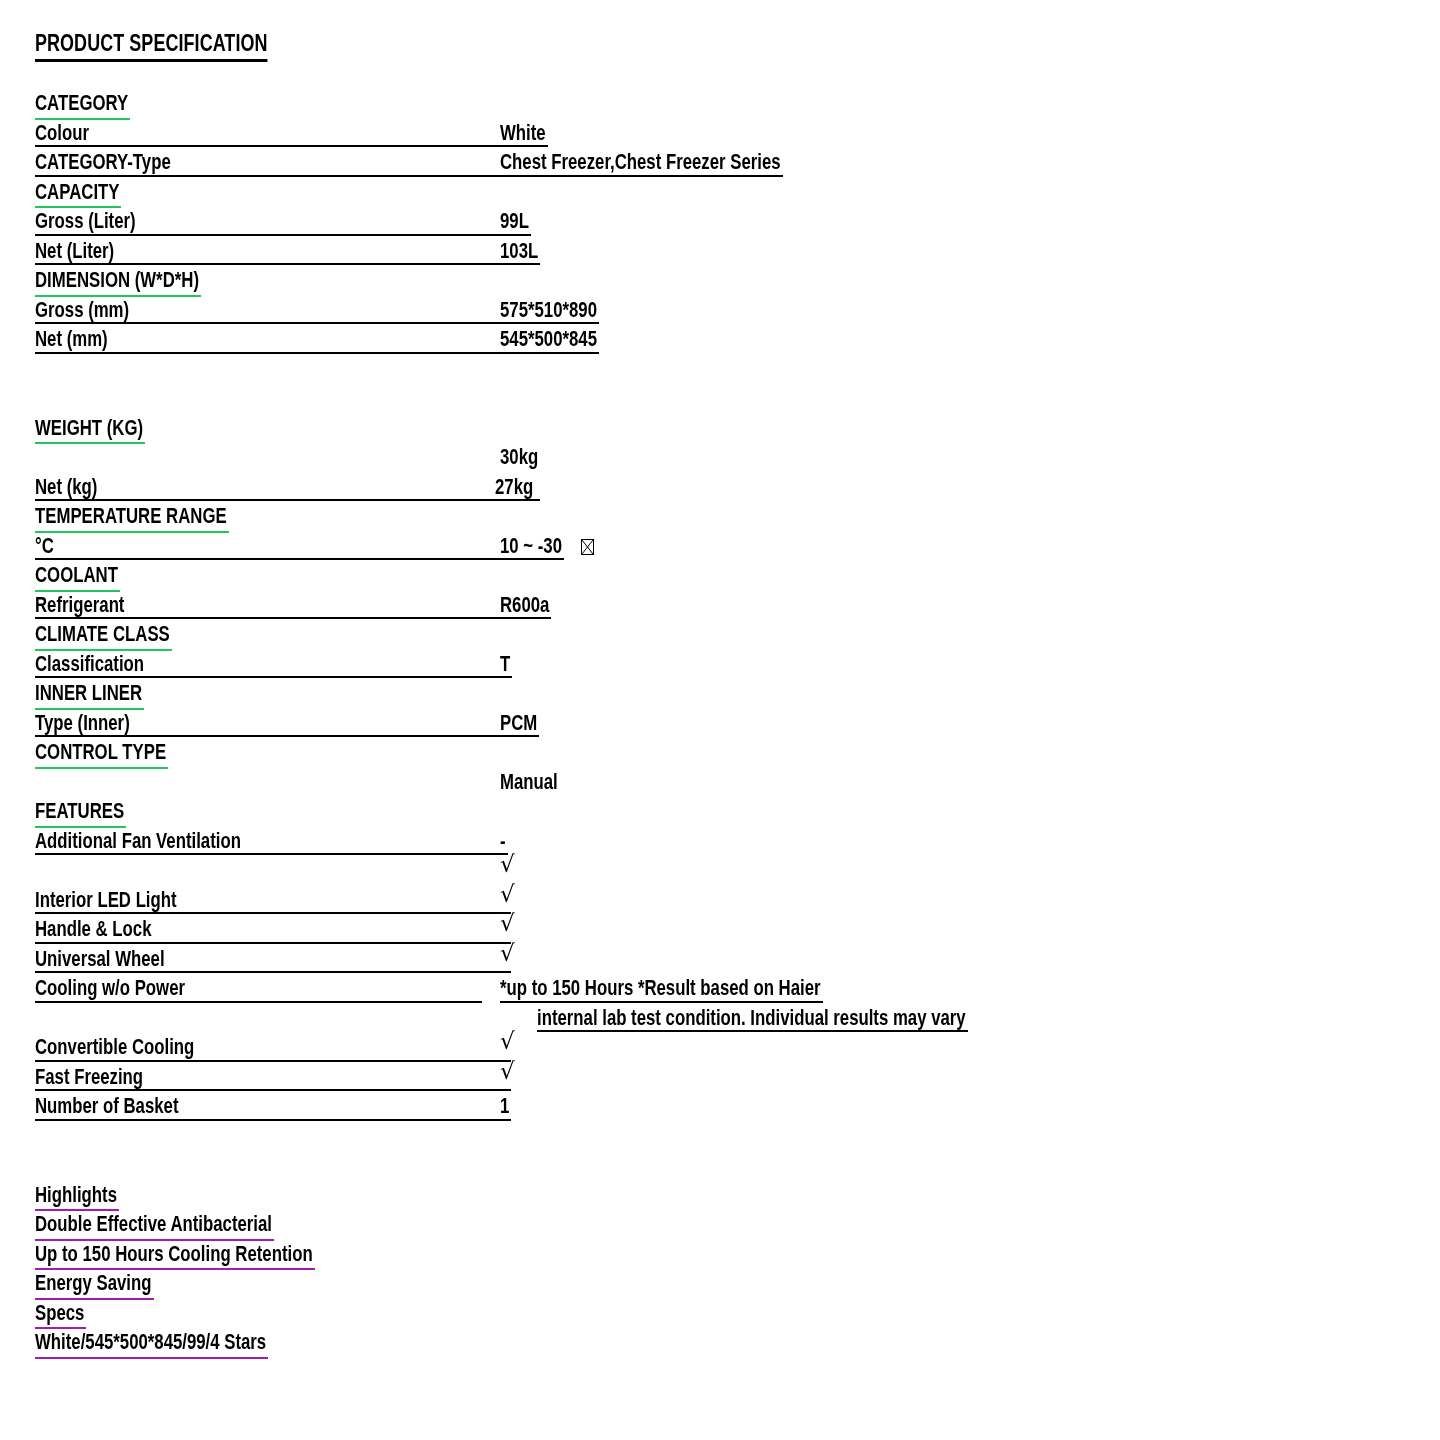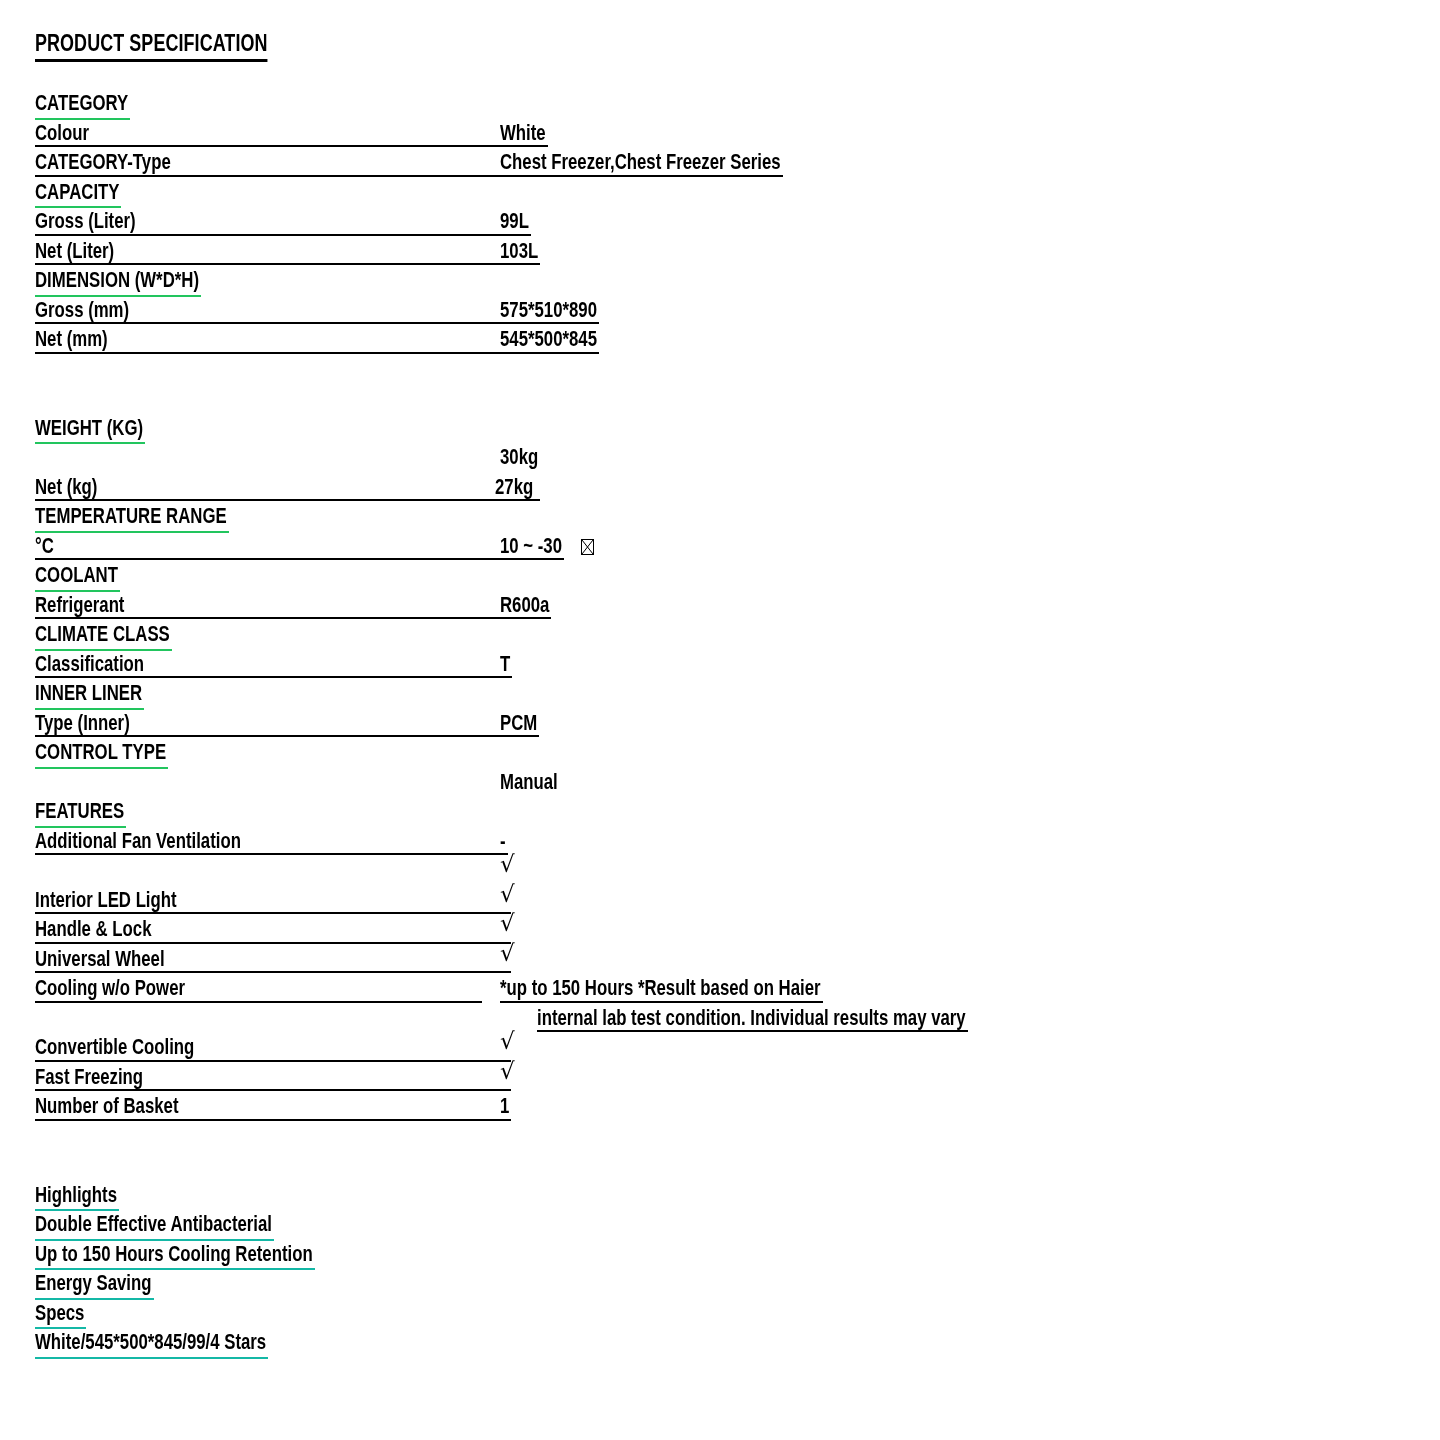--- a/index.html
+++ b/index.html
@@ -128,21 +128,21 @@
   }
 
   
   .hl-row {
     position: absolute;
     left: 35px;
     height: 29.5px;
   }
   .hl-row .label-ul {
     display: inline-block;
-    border-bottom: 2px solid #14b8a6;
+    border-bottom: 2px solid #a21caf;
     padding-bottom: 2.5px;
   }
 </style>
 </head>
 <body>
 
 <div id="sheet">
 
   <div class="doc-title">
     <span class="ul-thick">PRODUCT SPECIFICATION</span>

